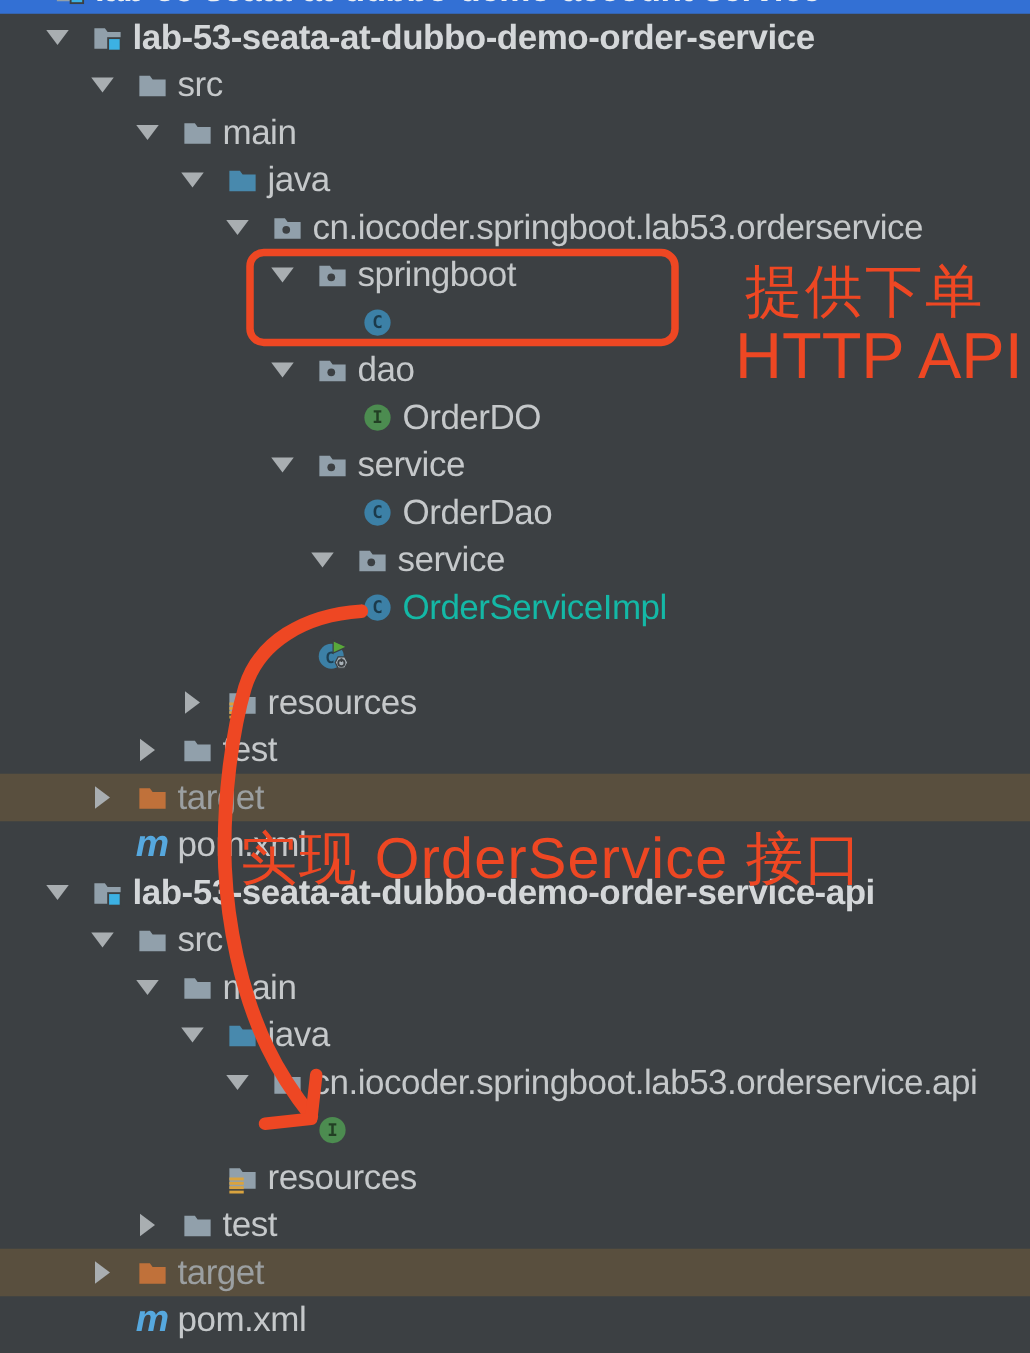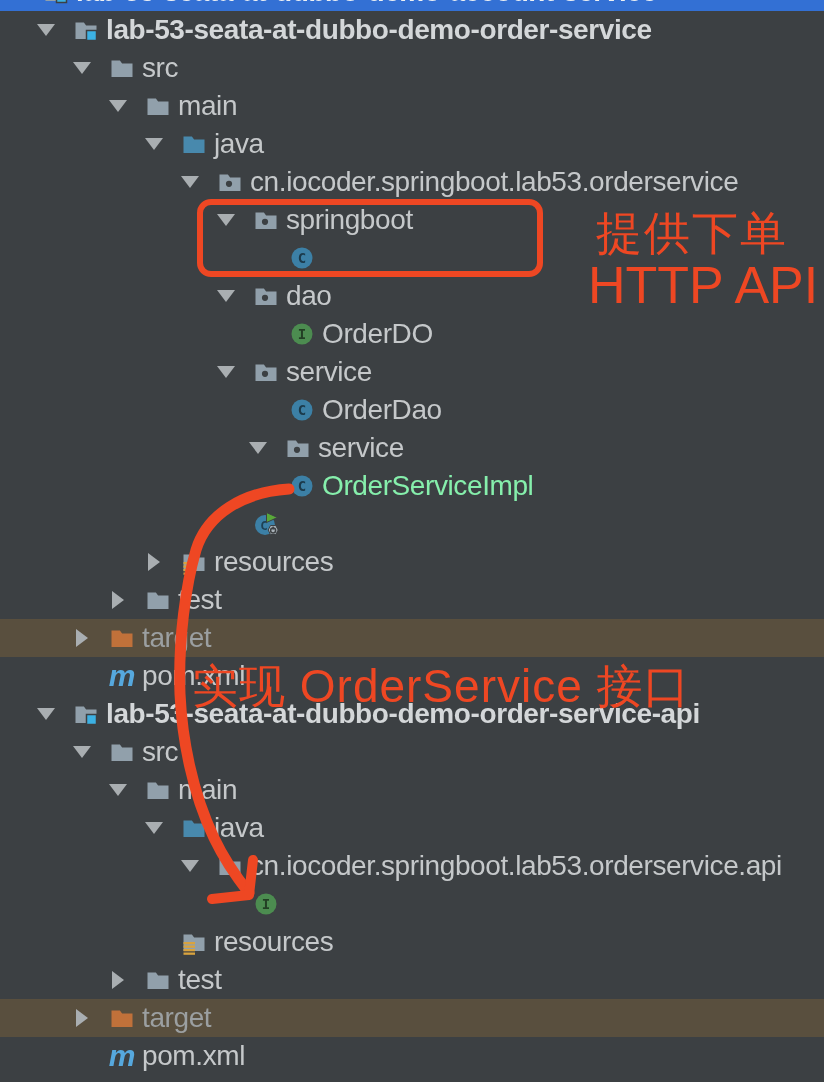--- a/index.html
+++ b/index.html
@@ -16,21 +16,21 @@
              border-left:9px solid transparent; border-right:9px solid transparent;
              border-top:12px solid #a9aeb1; }
   .tri-col { width:0; height:0; margin-left:10px;
              border-top:9px solid transparent; border-bottom:9px solid transparent;
              border-left:12px solid #a9aeb1; }
   .icon { width:24px; min-width:24px; height:24px; display:flex; align-items:center; justify-content:center; position:relative; }
   .icon svg { display:block; overflow:visible; }
   .mvn { font-style:italic; font-weight:bold; font-size:30px; line-height:24px; color:#56a8de; }
   .lbl { margin-left:8px; font-size:28px; letter-spacing:-0.4px; color:#c5c8ca; white-space:nowrap; }
   .lbl.project { font-weight:bold; color:#d4d7d9; }
-  .lbl.accent { color:#86efac; }
+  .lbl.accent { color:#14b8a6; }
   .lbl.muted { color:#9b9fa1; }
 
   
   .sel-row { position:absolute; left:0; top:0; width:824px; height:11px; background:#3370d4; overflow:hidden; z-index:2; }
   .sel-row .row { margin-top:-27px; background:transparent; }
   .sel-row .lbl { color:#eef1f4; font-weight:bold; }
 
   
   .overlay { position:absolute; left:0; top:0; width:824px; height:1082px; z-index:5; pointer-events:none; }
   .ann-box { position:absolute; left:197px; top:199px; width:346px; height:78px;

